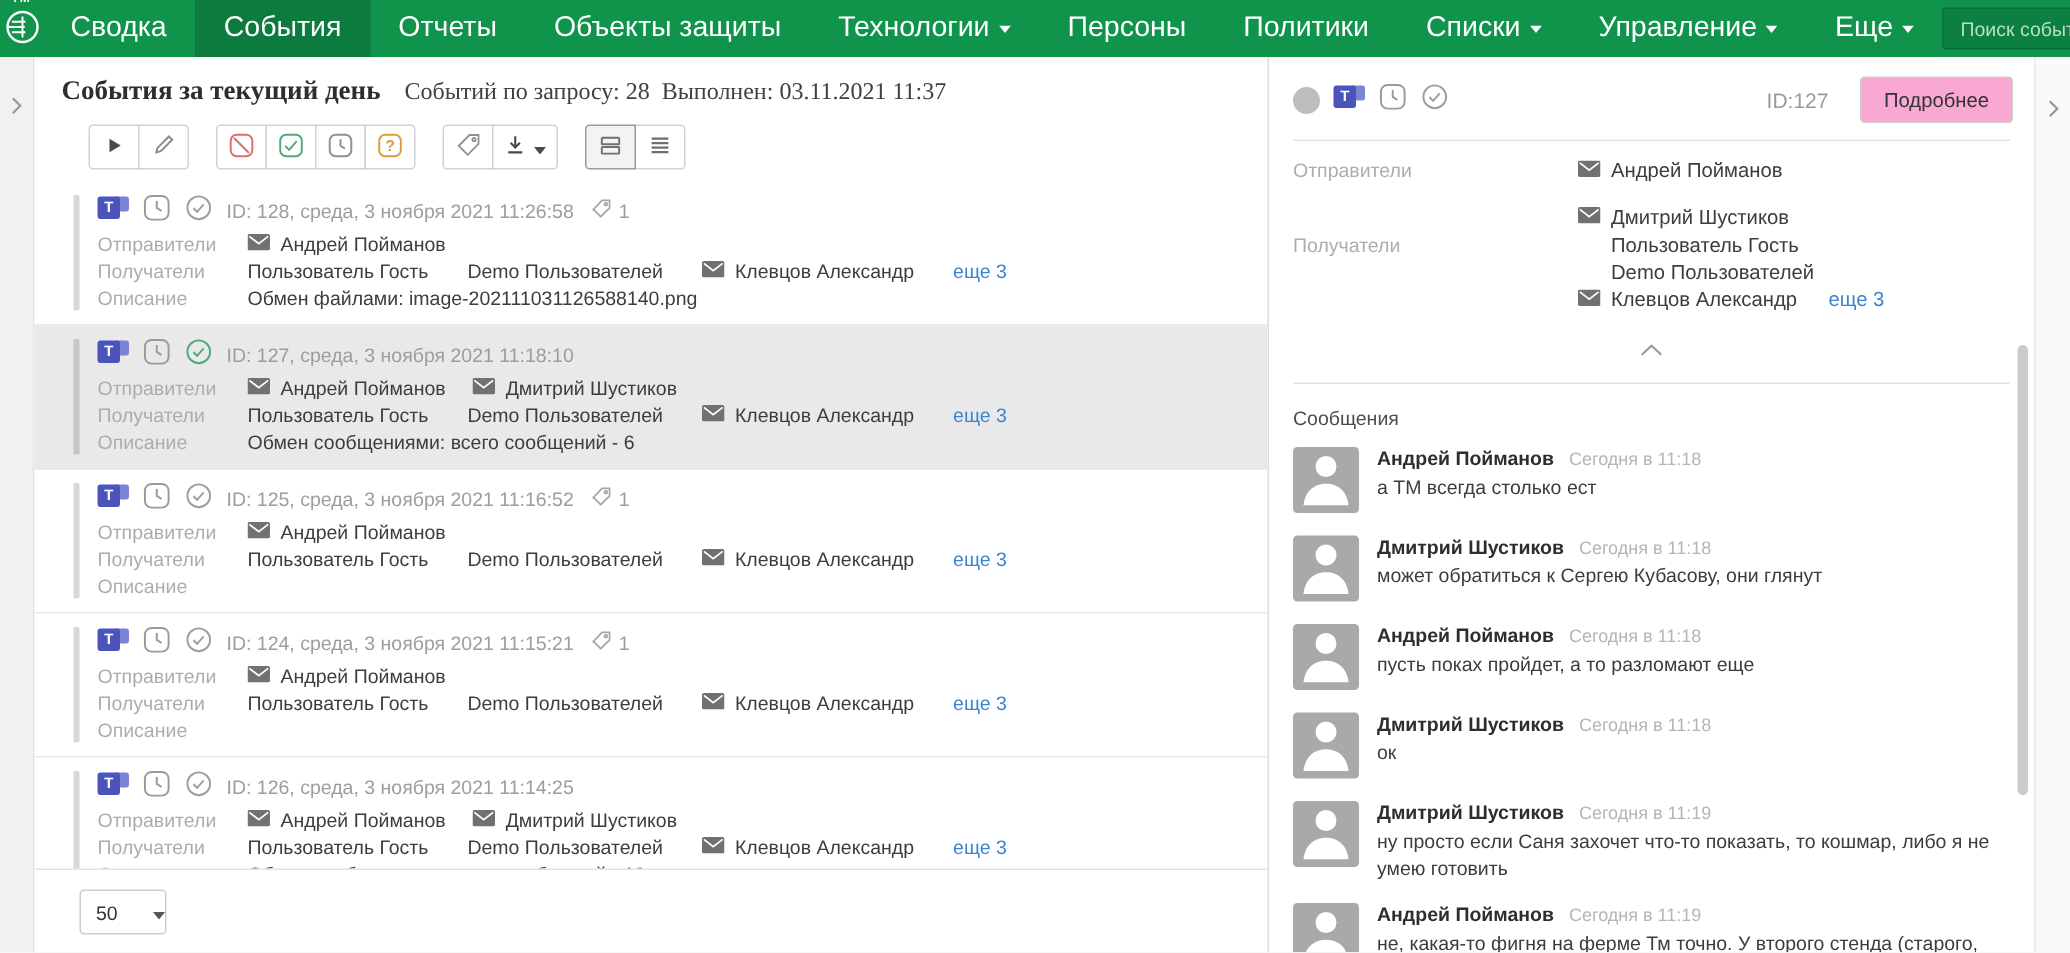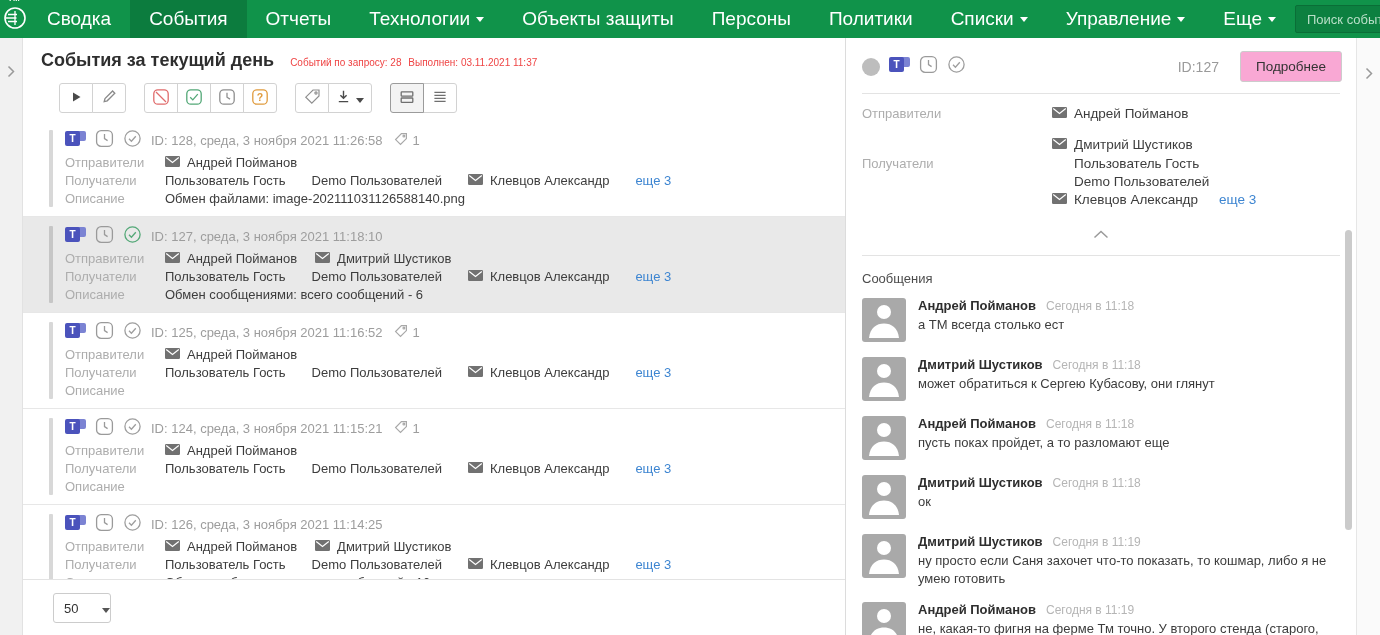--- a/index.html
+++ b/index.html
@@ -22,23 +22,23 @@
 
   
   .body { display:flex; height:597px; }
   .edge-strip { background:#f1f1f1; color:#999; }
   .edge-left { width:23px; border-right:1px solid #e2e2e2; padding-top:26px; text-align:center; }
   .edge-right { width:24px; background:#fafafa; border-left:1px solid #e6e6e6; padding-top:28px; text-align:center; }
 
   
   .list-panel { flex:1; min-width:0; display:flex; flex-direction:column; background:#fff; border-right:1px solid #dcdcdc; }
   .panel-head { padding:12px 20px 0 18px; }
-  .title-row { display:flex; align-items:baseline; gap:16px; }
+  .title-row { display:flex; align-items:baseline; gap:16px;font-family:Liberation Serif, serif; }
   .page-title { font-size:18px; font-weight:bold; color:#2e2e2e; }
-  .meta { font-size:10px; color:#ef4444; }
+  .meta { font-size:16px; color:#404040; }
   .meta span { margin-right:4px; }
   .toolbar { display:flex; gap:18px; margin:12px 0 8px 18px; }
   .btn-group { display:flex; }
   .tbtn { min-width:34px; height:30px; background:#fff; border:1px solid #d2d2d2; display:flex; align-items:center; justify-content:center; gap:5px; margin-left:-1px; cursor:pointer; padding:0 7px; }
   .btn-group .tbtn:first-child { margin-left:0; border-radius:3px 0 0 3px; }
   .btn-group .tbtn:last-child { border-radius:0 3px 3px 0; }
   .btn-group .tbtn:only-child { border-radius:3px; }
   .tbtn.active { border-color:#9b9b9b; background:#f3f3f3; position:relative; z-index:1; }
 
   .event-list { flex:1; overflow:hidden; }
@@ -109,29 +109,29 @@
         <div class="nav-item">
           <span>Сводка</span>
         </div>
         <div class="nav-item active">
           <span>События</span>
         </div>
         <div class="nav-item">
           <span>Отчеты</span>
         </div>
         <div class="nav-item">
+          <span>Объекты защиты</span>
+        </div>
+        <div class="nav-item">
           <span>Технологии</span>
           <span class="nav-caret">
             <svg width="8" height="5" viewBox="0 0 8 5">
               <path d="M0 0h8L4 5z" fill="#fff"></path>
             </svg>
           </span>
-        </div>
-        <div class="nav-item">
-          <span>Объекты защиты</span>
         </div>
         <div class="nav-item">
           <span>Персоны</span>
         </div>
         <div class="nav-item">
           <span>Политики</span>
         </div>
         <div class="nav-item">
           <span>Списки</span>
           <span class="nav-caret">

